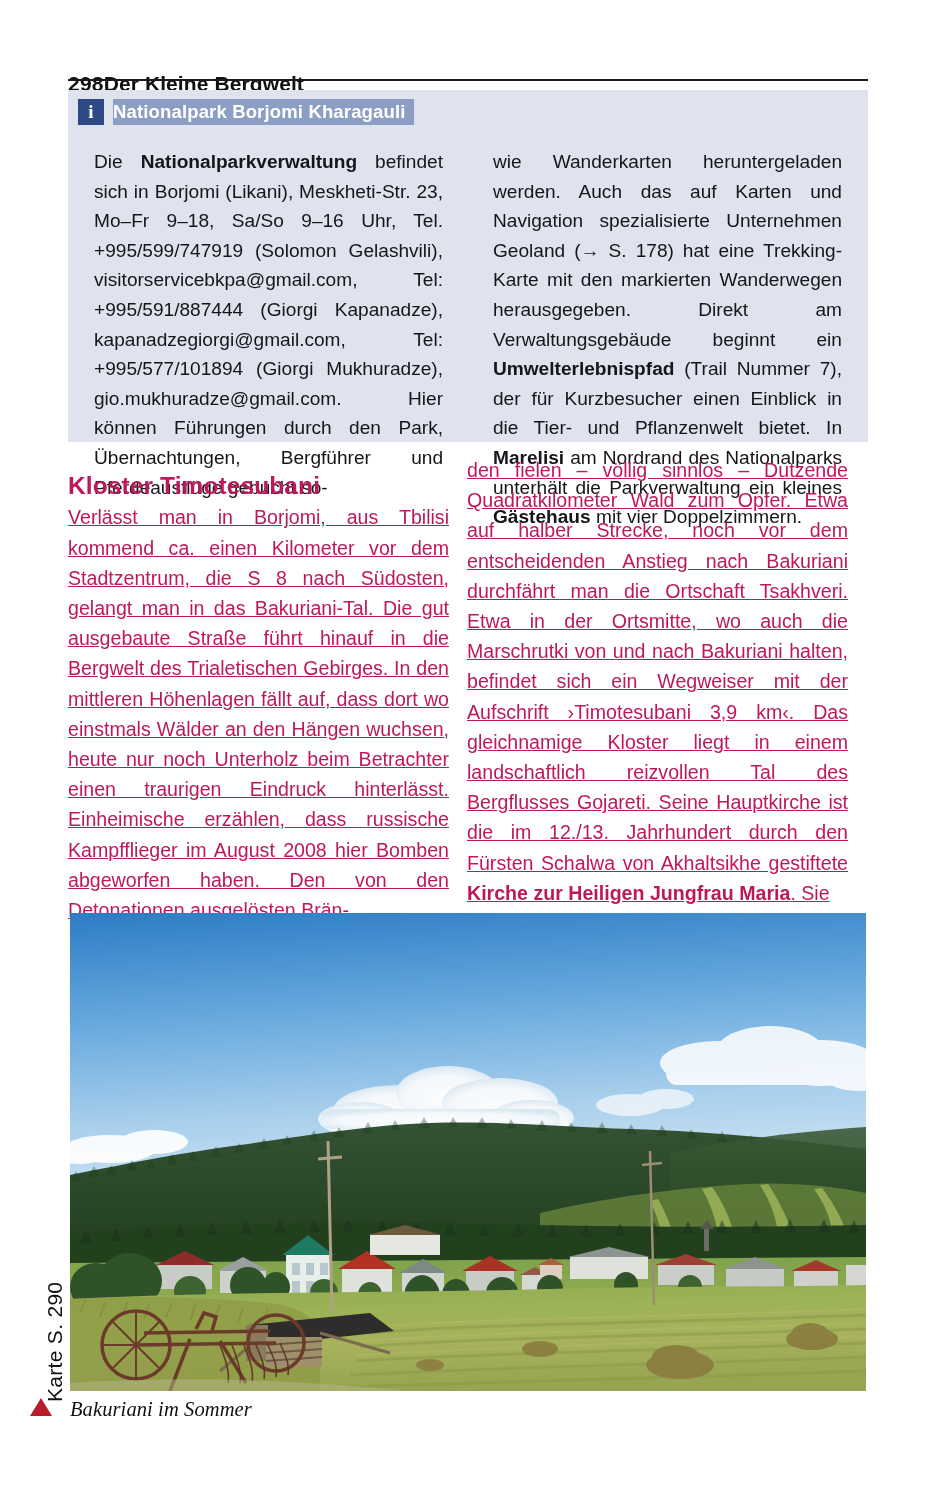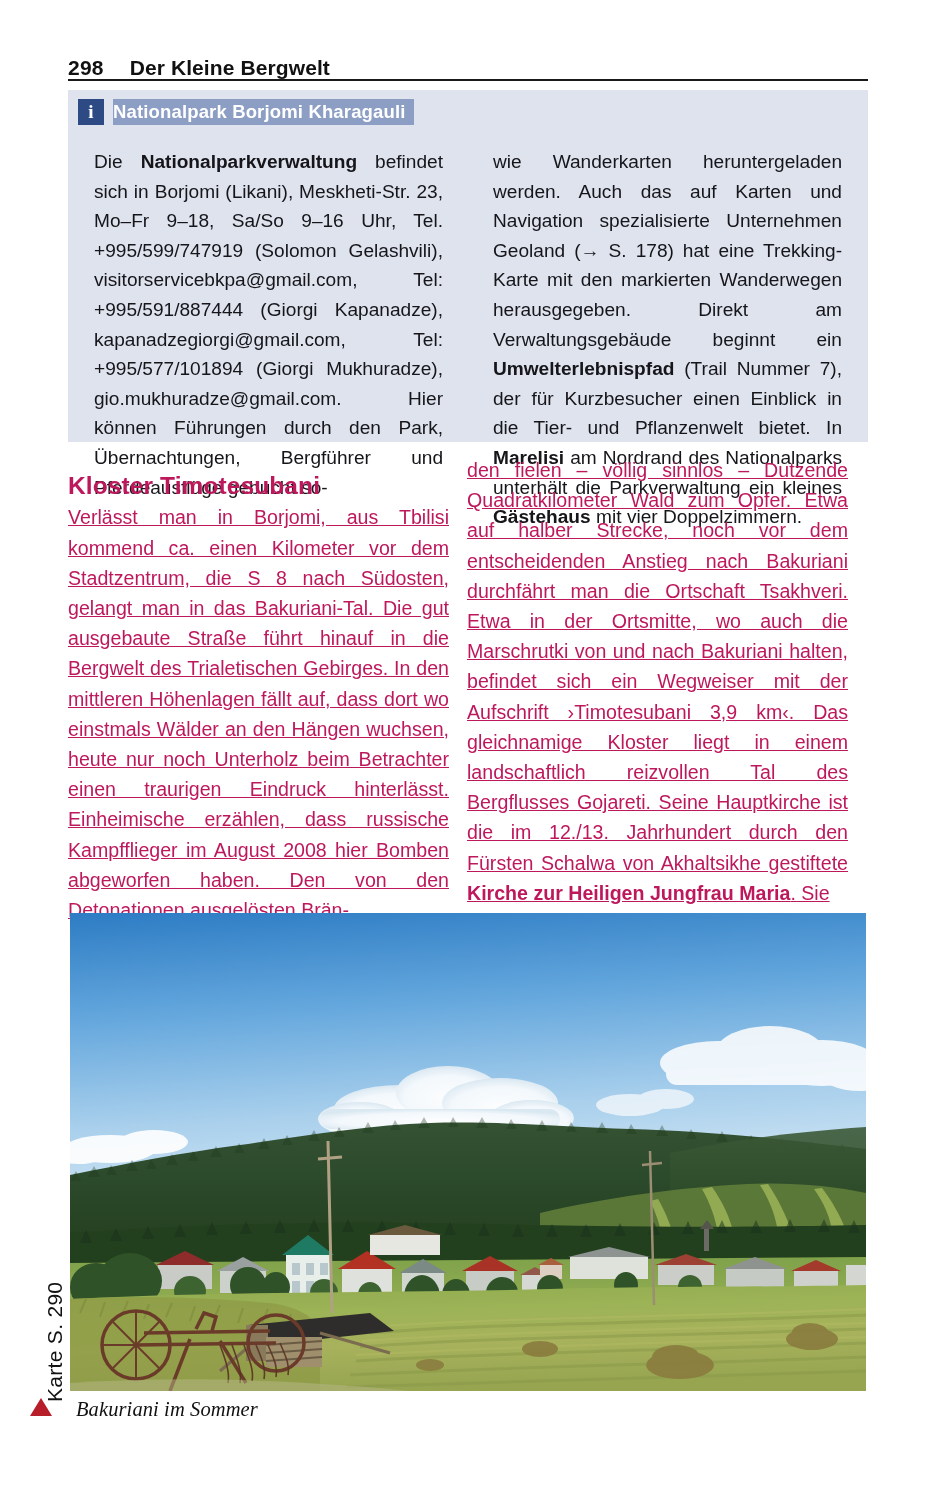--- a/index.html
+++ b/index.html
@@ -21,26 +21,25 @@
   .page {
     position: absolute;
     inset: 0;
     background: #ffffff;
   }
 
   
   .runhead {
     position: absolute;
     left: 68px;
-    top: 44px;
+    top: 60px;
     width: 800px;
     height: 34px;
     display: flex;
     align-items: flex-end;
-    gap: 26px;
   }
   .runhead-folio {
     font-size: 21px;
     font-weight: bold;
     letter-spacing: .2px;
     color: #111;
     line-height: 1;
   }
   .runhead-title {
     font-size: 21px;
@@ -165,21 +164,21 @@
     top: 913px;
     width: 796px;
     height: 478px;
     overflow: hidden;
     background: #86b7e0;
   }
   .photo-wrap svg { display: block; }
 
   .photo-caption {
     position: absolute;
-    left: 76px;
+    left: 70px;
     top: 1398px;
     font-family: "Liberation Serif", serif;
     font-style: italic;
     font-size: 20.5px;
     color: #111;
     letter-spacing: .1px;
     text-align: right;
   }
 
   

